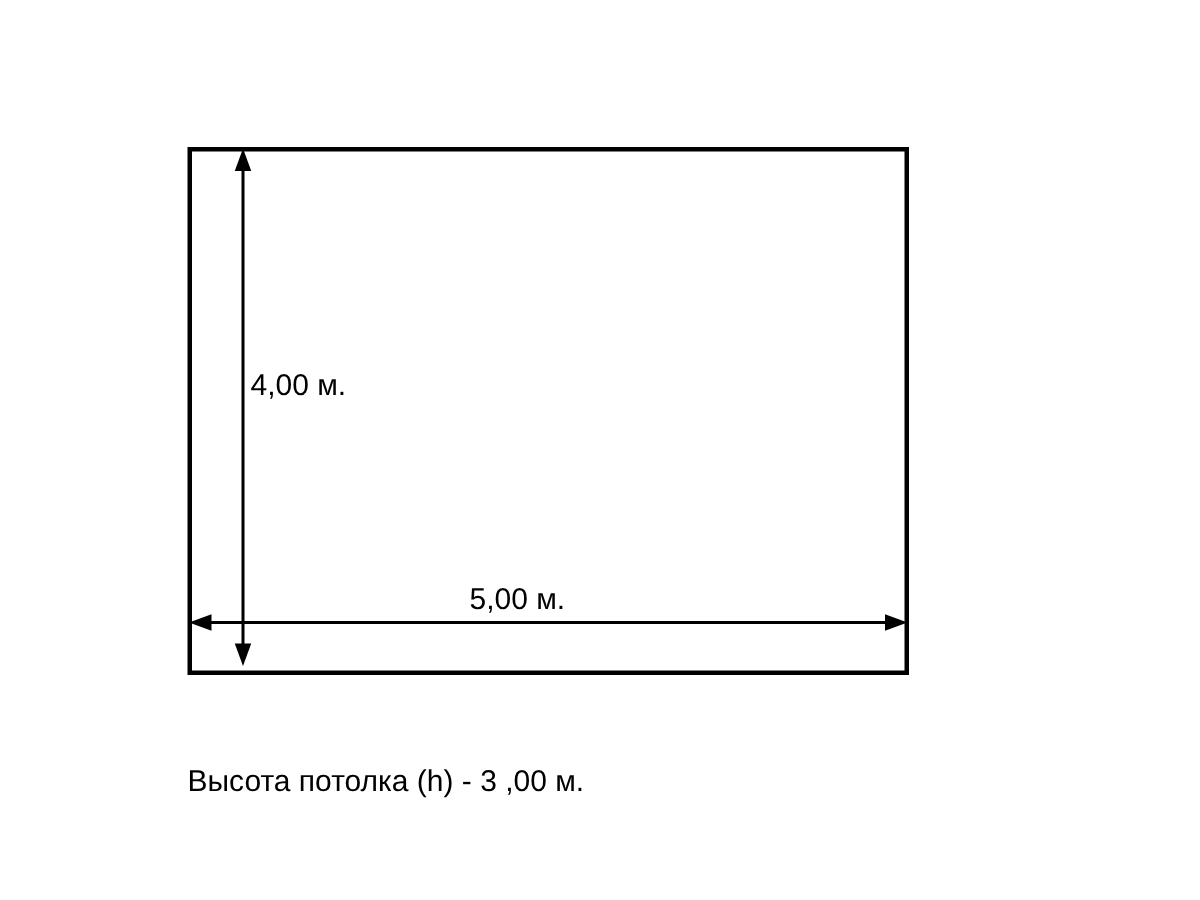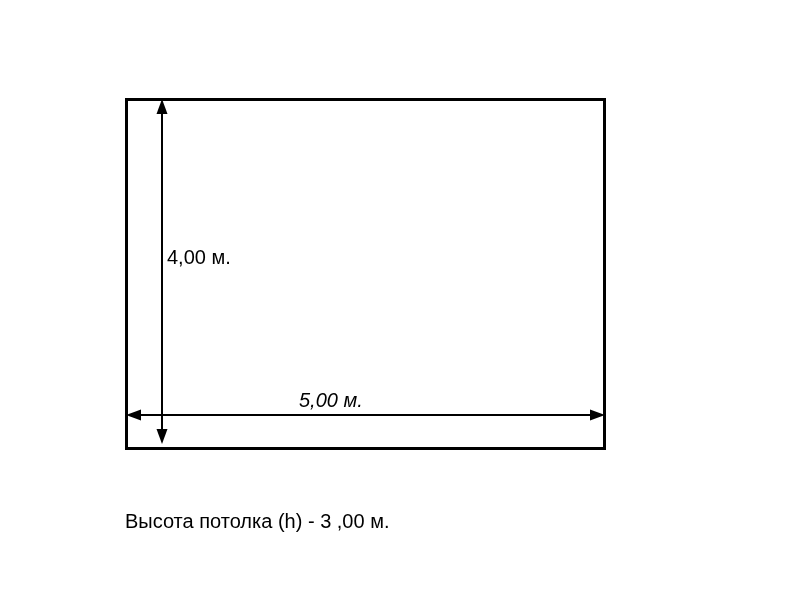--- a/index.html
+++ b/index.html
@@ -38,23 +38,22 @@
     color: #000000;
     font-size: 20px;
     line-height: 1.15;
     white-space: nowrap;
   }
   .label-height {
     left: 167px;
     top: 246px;
   }
   .label-width {
-    left: 299px;
+    left: 313px;
     top: 389px;
-    font-style: italic;
   }
   .caption {
     position: absolute;
     left: 125px;
     top: 510px;
     color: #000000;
     font-size: 20px;
     white-space: nowrap;
     text-align: right;
   }

